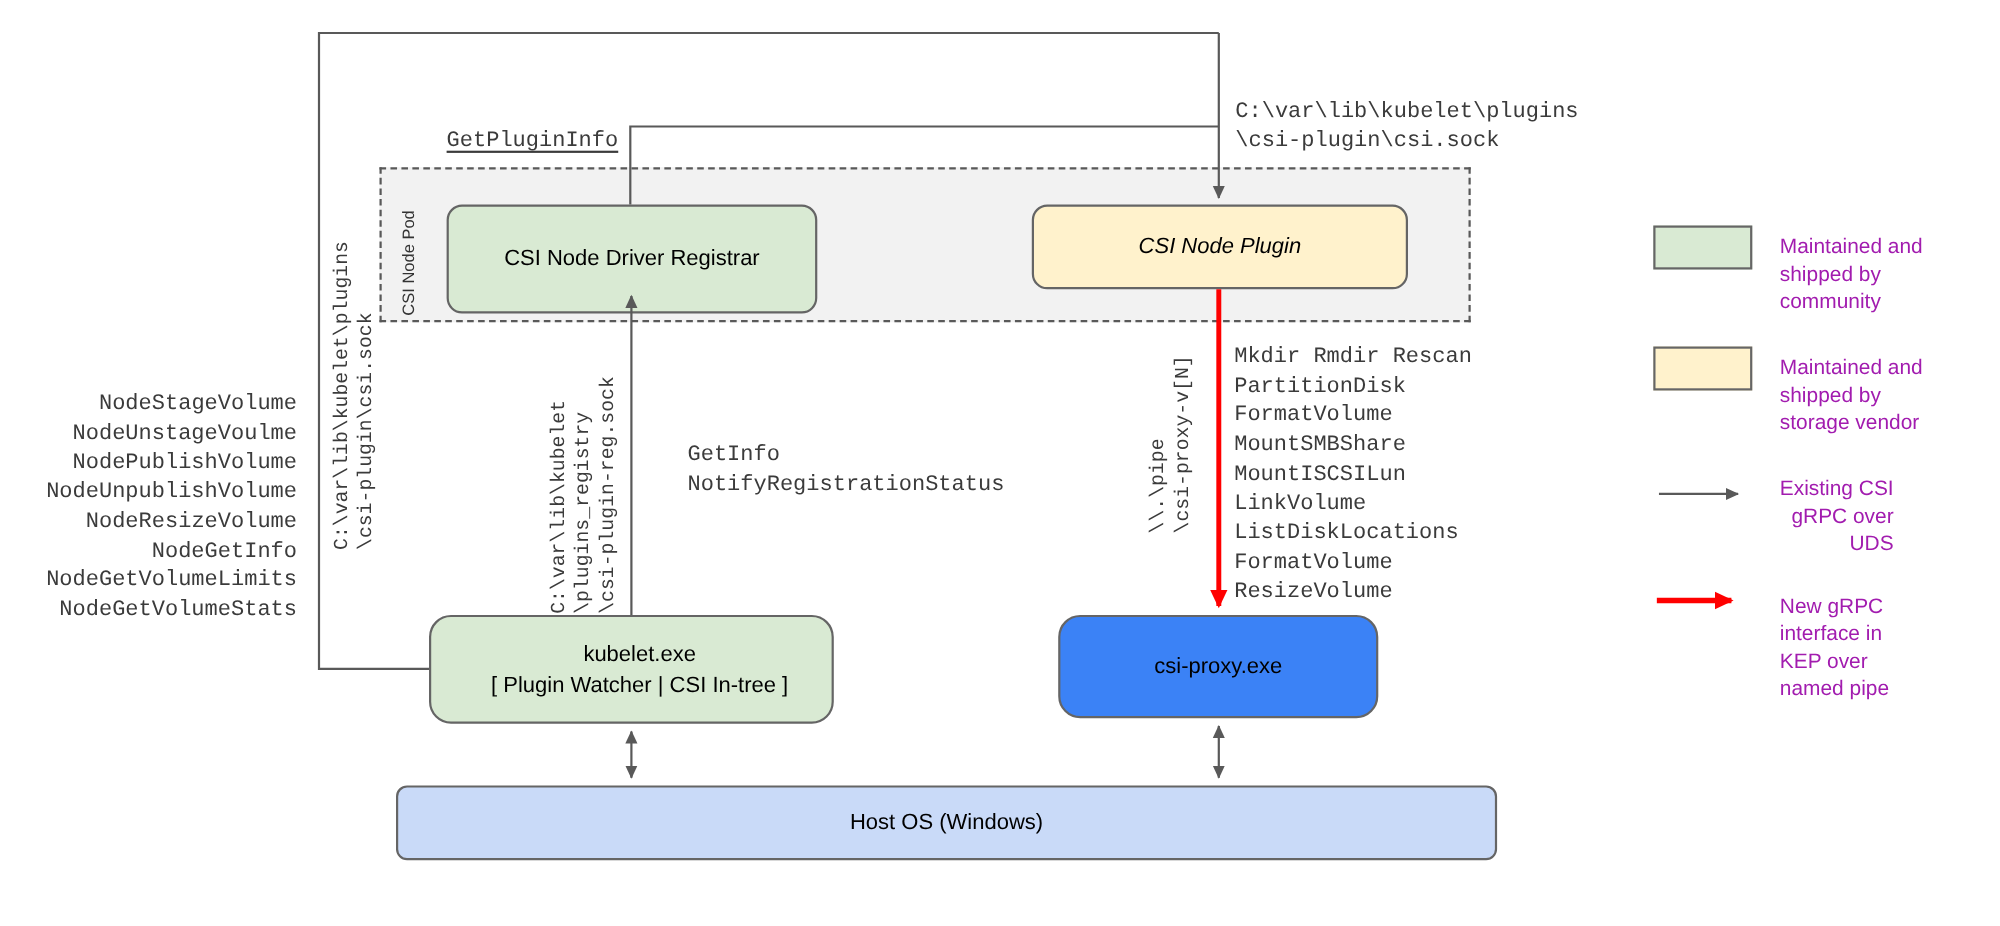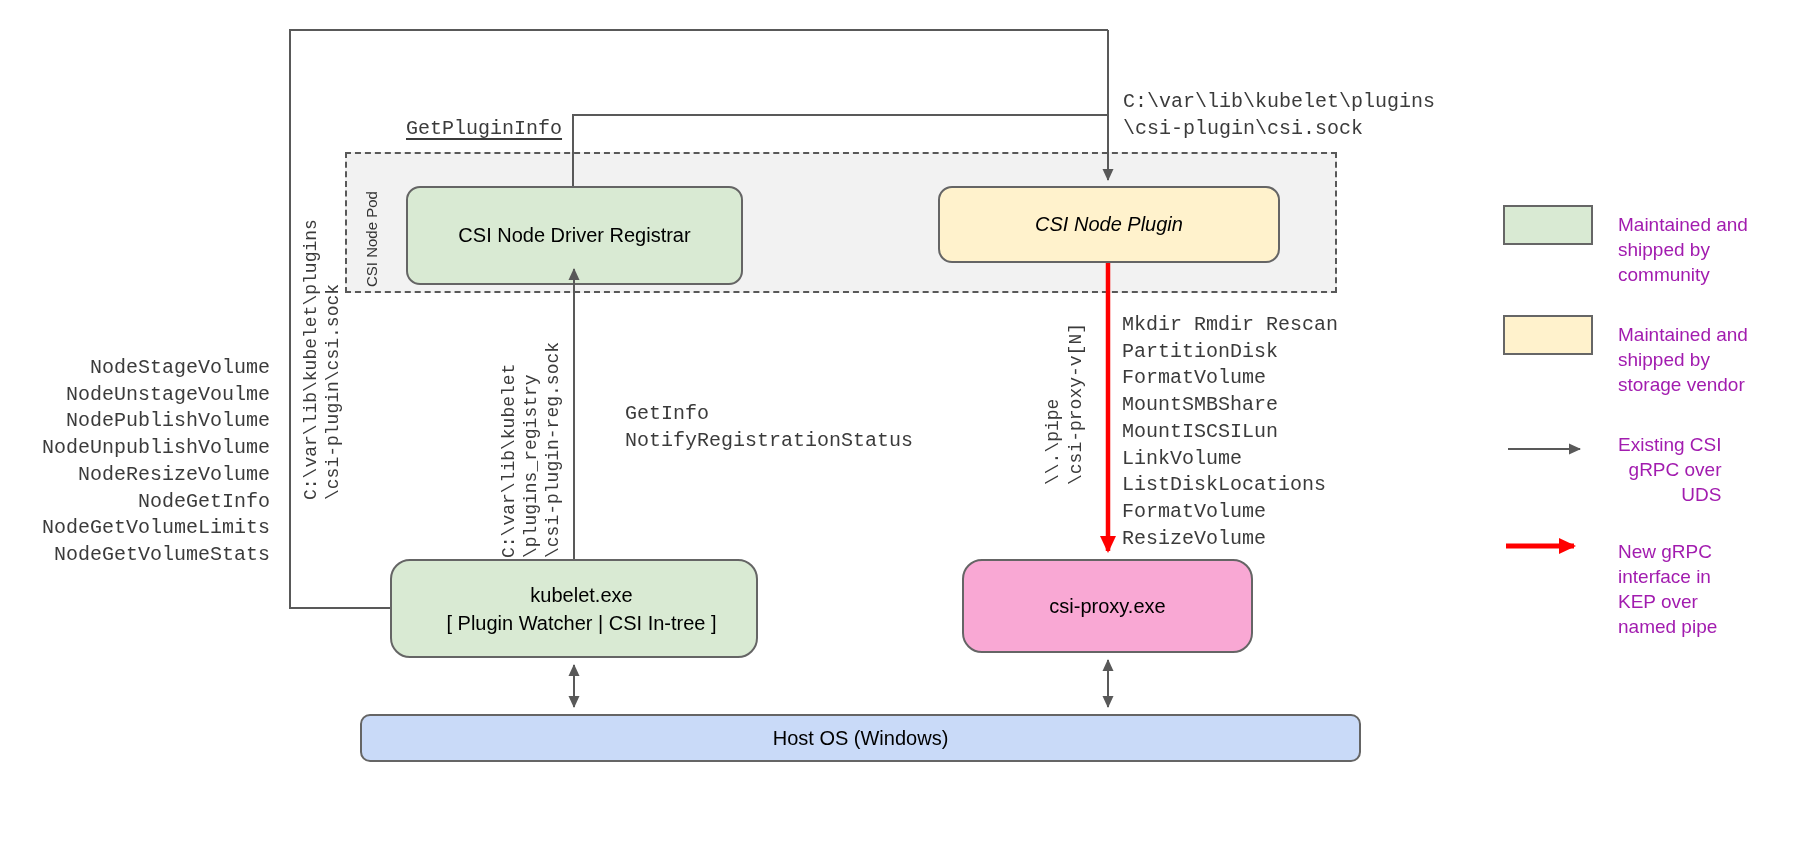--- a/index.html
+++ b/index.html
@@ -35,25 +35,25 @@
   <div class="box" style="left:938px;top:186px;width:342px;height:77px;background:#fff2cc;border-radius:14px;font-style:italic;">
     <span>CSI Node Plugin</span>
   </div>
 
   <div class="box pre" style="left:390px;top:559px;width:368px;height:99px;background:#d9ead3;border-radius:20px;
               line-height:28px;padding-left:15px;">
     <span class="pre">kubelet.exe
 [ Plugin Watcher | CSI In-tree ]</span>
   </div>
 
-  <div class="box" style="left:962px;top:559px;width:291px;height:94px;background:#f9a8d4;border-radius:20px;justify-content:center;">
+  <div class="box" style="left:962px;top:559px;width:291px;height:94px;background:#3b82f6;border-radius:20px;justify-content:center;">
     <span>csi-proxy.exe</span>
   </div>
 
-  <div class="box" style="left:360px;top:714px;width:1001px;height:48px;background:#c9daf8;border-radius:10px;">
+  <div class="box" style="left:360px;top:714px;width:1001px;height:68px;background:#c9daf8;border-radius:10px;">
     <span>Host OS (Windows)</span>
   </div>
 
   <svg width="1818" height="842">
     <defs>
       <marker id="ah" markerUnits="userSpaceOnUse" markerWidth="14" markerHeight="14" refX="11" refY="6" orient="auto-start-reverse">
         <path d="M0,0.5 L12,6 L0,11.5 z" fill="#595959"></path>
       </marker>
       <marker id="ahred" markerUnits="userSpaceOnUse" markerWidth="20" markerHeight="20" refX="15" refY="9" orient="auto">
         <path d="M0,1 L17,9 L0,17 z" fill="#ff0000"></path>

